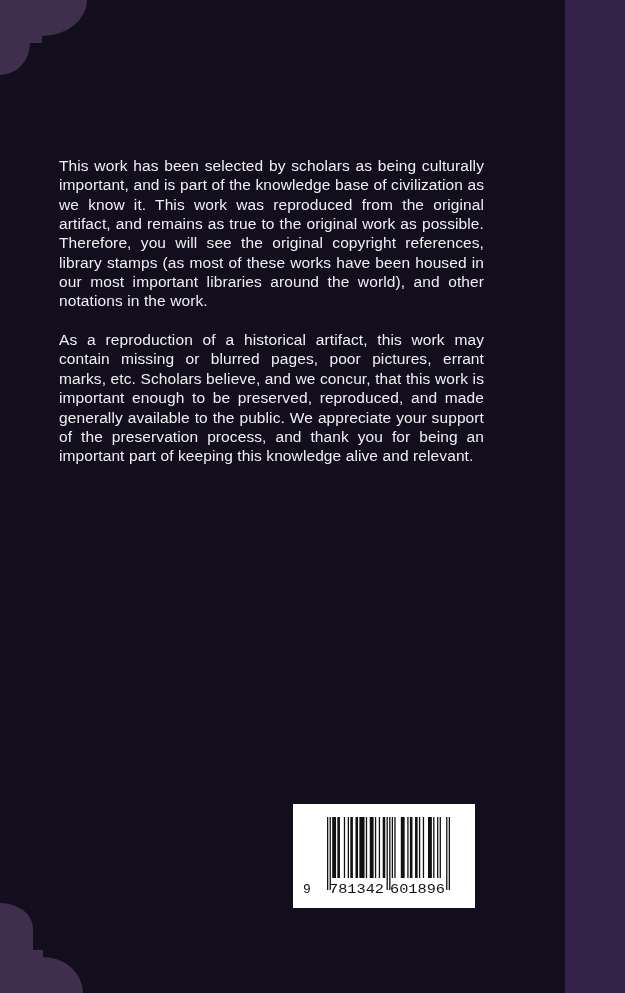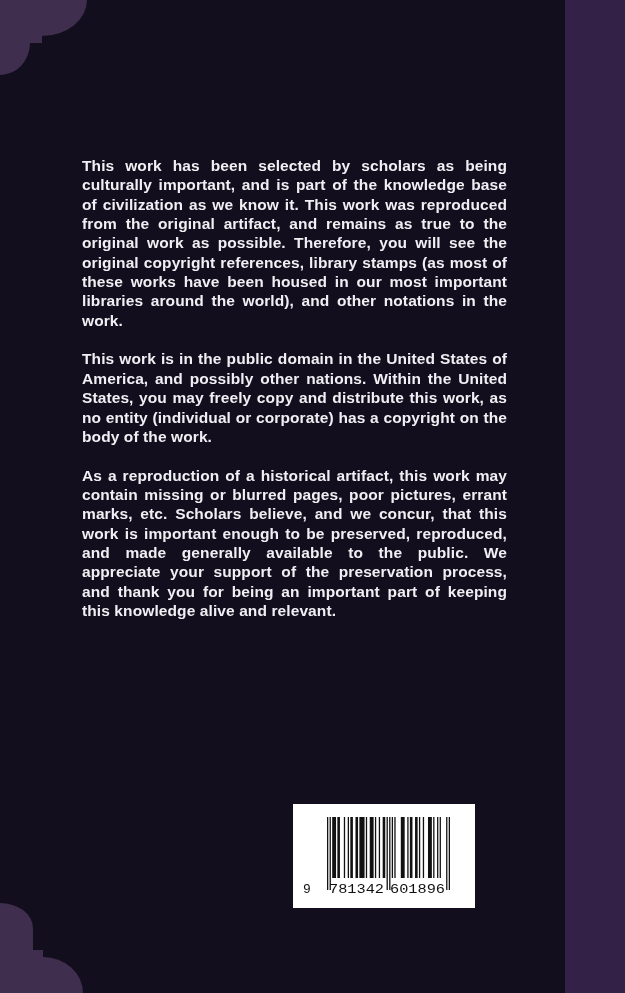--- a/index.html
+++ b/index.html
@@ -20,23 +20,22 @@
   }
   .side-band{
     position:absolute;top:0;right:0;bottom:0;width:60px;
     background:var(--side-band);
   }
   .ornament{position:absolute;display:block;}
   .ornament path{fill:var(--ornament);}
   .ornament.top-left{top:0;left:0;}
   .ornament.bottom-left{bottom:0;left:0;}
   .notice{
-    position:absolute;left:82px;top:156px;width:425px;
+    position:absolute;left:59px;top:156px;width:425px;
     color:var(--text);
-    font-weight:bold;
   }
   .notice p{
     margin:0 0 19.4px 0;
     font-size:15.5px;
     line-height:19.35px;
     text-align:justify;
     letter-spacing:0.1px;
   }
   .barcode{
     position:absolute;left:293px;top:804px;width:182px;height:104px;
@@ -60,21 +59,20 @@
   <svg class="ornament top-left" width="90" height="78" viewBox="0 0 90 78" aria-hidden="true">
     <path d="M0,0 H87 A45,36 0 0 1 42,36 V43 H30 A30,32 0 0 1 0,75 Z"></path>
   </svg>
 
   <svg class="ornament bottom-left" width="84" height="90" viewBox="0 0 84 90" aria-hidden="true">
     <path d="M0,90 V0 A33,25 0 0 1 33,25 V47 H43 V54 A40,36 0 0 1 83,90 Z"></path>
   </svg>
 
   <div class="notice">
     <p>This work has been selected by scholars as being culturally important, and is part of the knowledge base of civilization as we know it. This work was reproduced from the original artifact, and remains as true to the original work as possible. Therefore, you will see the original copyright references, library stamps (as most of these works have been housed in our most important libraries around the world), and other notations in the work.</p>
-    <p>This work is in the public domain in the United States of America, and possibly other nations. Within the United States, you may freely copy and distribute this work, as no entity (individual or corporate) has a copyright on the body of the work.</p>
     <p>As a reproduction of a historical artifact, this work may contain missing or blurred pages, poor pictures, errant marks, etc. Scholars believe, and we concur, that this work is important enough to be preserved, reproduced, and made generally available to the public. We appreciate your support of the preservation process, and thank you for being an important part of keeping this knowledge alive and relevant.</p>
   </div>
 
   <div class="barcode">
     <svg viewBox="0 0 182 104">
       <g id="barcode-bars">
           <rect x="34.00" y="13" width="1.29" height="73"></rect>
           <rect x="36.59" y="13" width="1.29" height="73"></rect>
           <rect x="39.18" y="13" width="3.88" height="61"></rect>
           <rect x="44.36" y="13" width="2.59" height="61"></rect>

